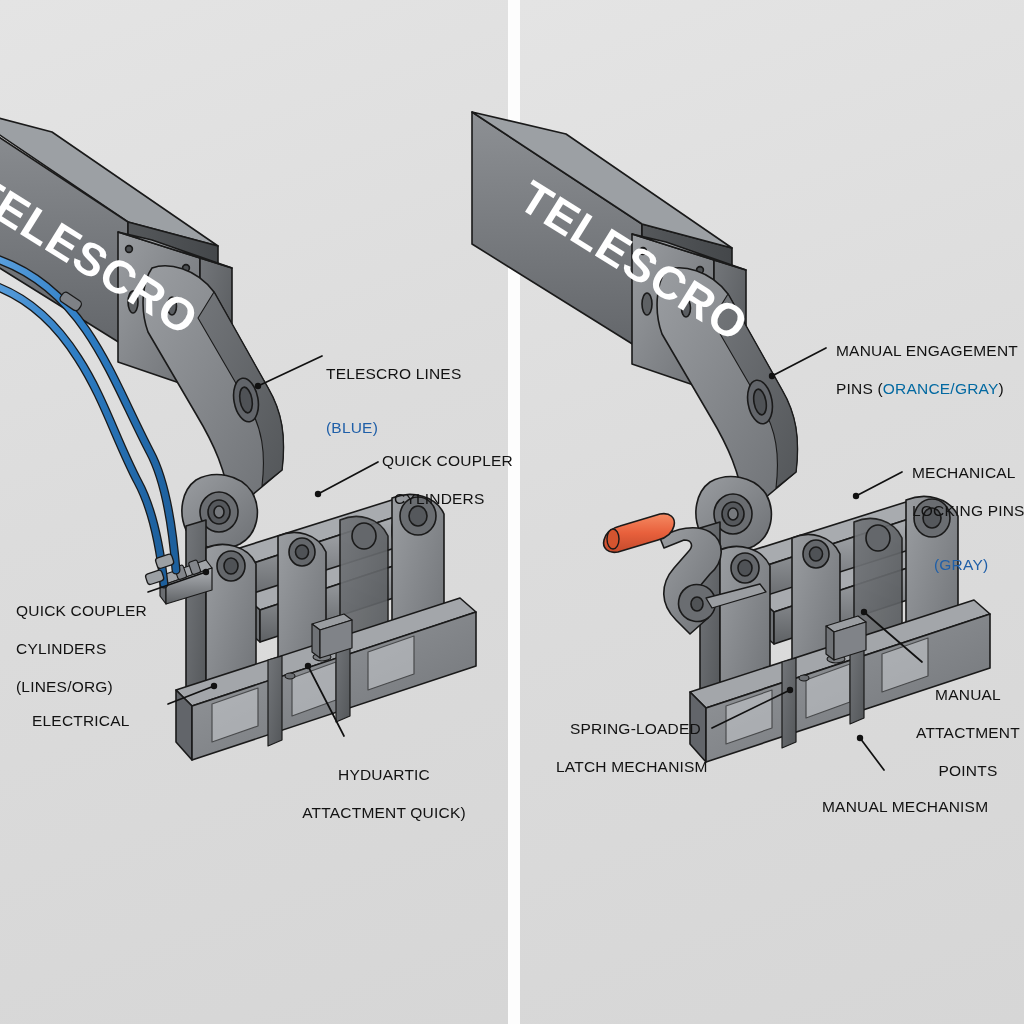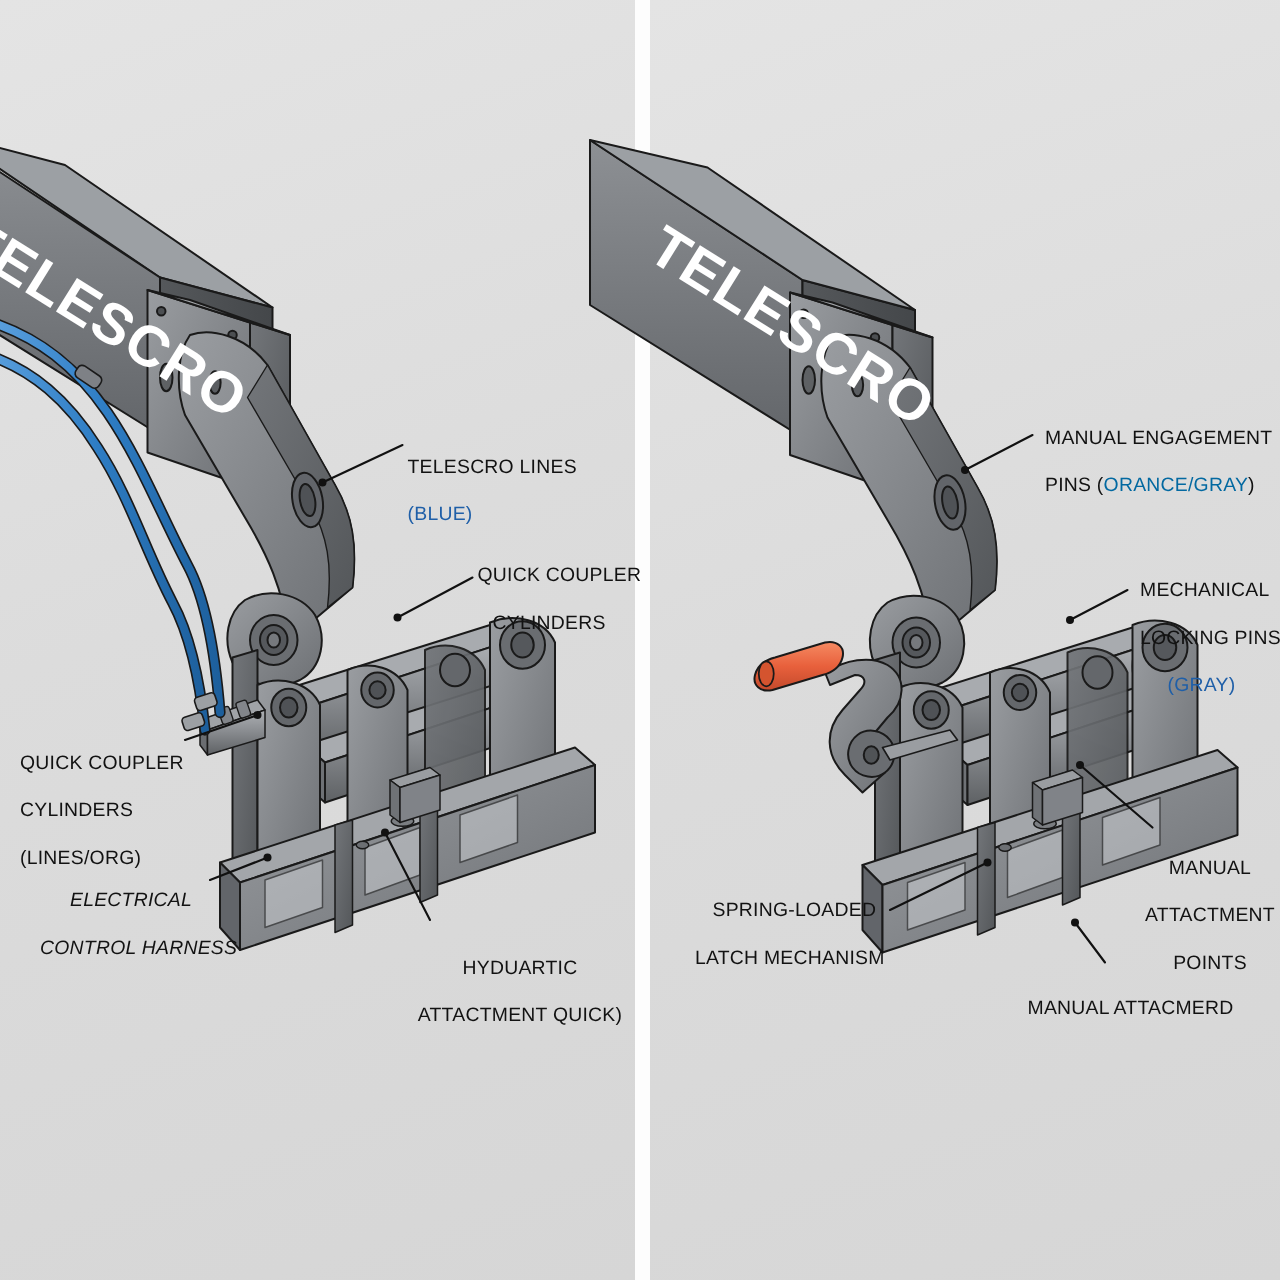--- a/index.html
+++ b/index.html
@@ -5,21 +5,21 @@
   html,body{margin:0;padding:0;background:#fff;}
   body{font-family:"Liberation Sans", sans-serif;}
   #stage{position:relative;width:1024px;height:1024px;overflow:hidden;background:#ffffff;}
   .panel{position:absolute;top:0;height:1024px;background:linear-gradient(160deg,#e4e4e4 0%,#dcdcdc 45%,#d6d6d6 100%);}
   #panel-left{left:0;width:508px;}
   #panel-right{left:520px;width:504px;}
   #divider{position:absolute;left:508px;top:0;width:12px;height:1024px;background:#fdfdfd;}
   svg.art{position:absolute;left:0;top:0;width:1024px;height:1024px;pointer-events:none;}
   .lbl{position:absolute;color:#121212;font-size:15.5px;line-height:19px;letter-spacing:.2px;font-family:"Liberation Sans", sans-serif;white-space:pre-line;}
   .lbl.c{text-align:center;}
-  .blue{color:#1f5fa8;}
+  .blue{color:#1f5fa8;margin-top:16px;}
   .orange{color:#0369a1;}
 </style>
 </head>
 <body>
 
 <div id="stage">
 
   <div class="panel" id="panel-left"></div>
   <div class="panel" id="panel-right"></div>
   <div id="divider"></div>
@@ -273,26 +273,25 @@
     <div>QUICK COUPLER</div>
     <div style="margin-left:12px">CYLINDERS</div>
   </div>
 
   <div class="lbl" style="left:16px;top:582px;width:190px;">
     <div>QUICK COUPLER</div>
     <div>CYLINDERS</div>
     <div>(LINES/ORG)</div>
   </div>
 
-  <div class="lbl" style="left:56px;top:692px;width:210px;font-style:italic;">
+  <div class="lbl" style="left:32px;top:692px;width:210px;">
     <div>ELECTRICAL</div>
-    <div style="margin-left:-24px">CONTROL HARNESS</div>
-  </div>
-
-  <div class="lbl c" style="left:316px;top:746px;width:200px;text-align:center;">
+  </div>
+
+  <div class="lbl c" style="left:284px;top:746px;width:200px;text-align:center;">
     <div>HYDUARTIC</div>
     <div>ATTACTMENT QUICK)</div>
   </div>
 
   <div class="lbl" style="left:836px;top:322px;width:200px;">
     <div>MANUAL ENGAGEMENT</div>
     <div><span>PINS (</span><span class="orange">ORANCE/GRAY</span><span>)</span></div>
   </div>
 
   <div class="lbl" style="left:912px;top:444px;width:170px;">
@@ -306,16 +305,16 @@
     <div>ATTACTMENT</div>
     <div>POINTS</div>
   </div>
 
   <div class="lbl" style="left:556px;top:700px;width:200px;">
     <div style="margin-left:14px">SPRING-LOADED</div>
     <div>LATCH MECHANISM</div>
   </div>
 
   <div class="lbl" style="left:822px;top:778px;width:200px;">
-    <div>MANUAL ATTACMERD</div>
+    <div>MANUAL MECHANISM</div>
   </div>
 
 </div>
 
 </body></html>

